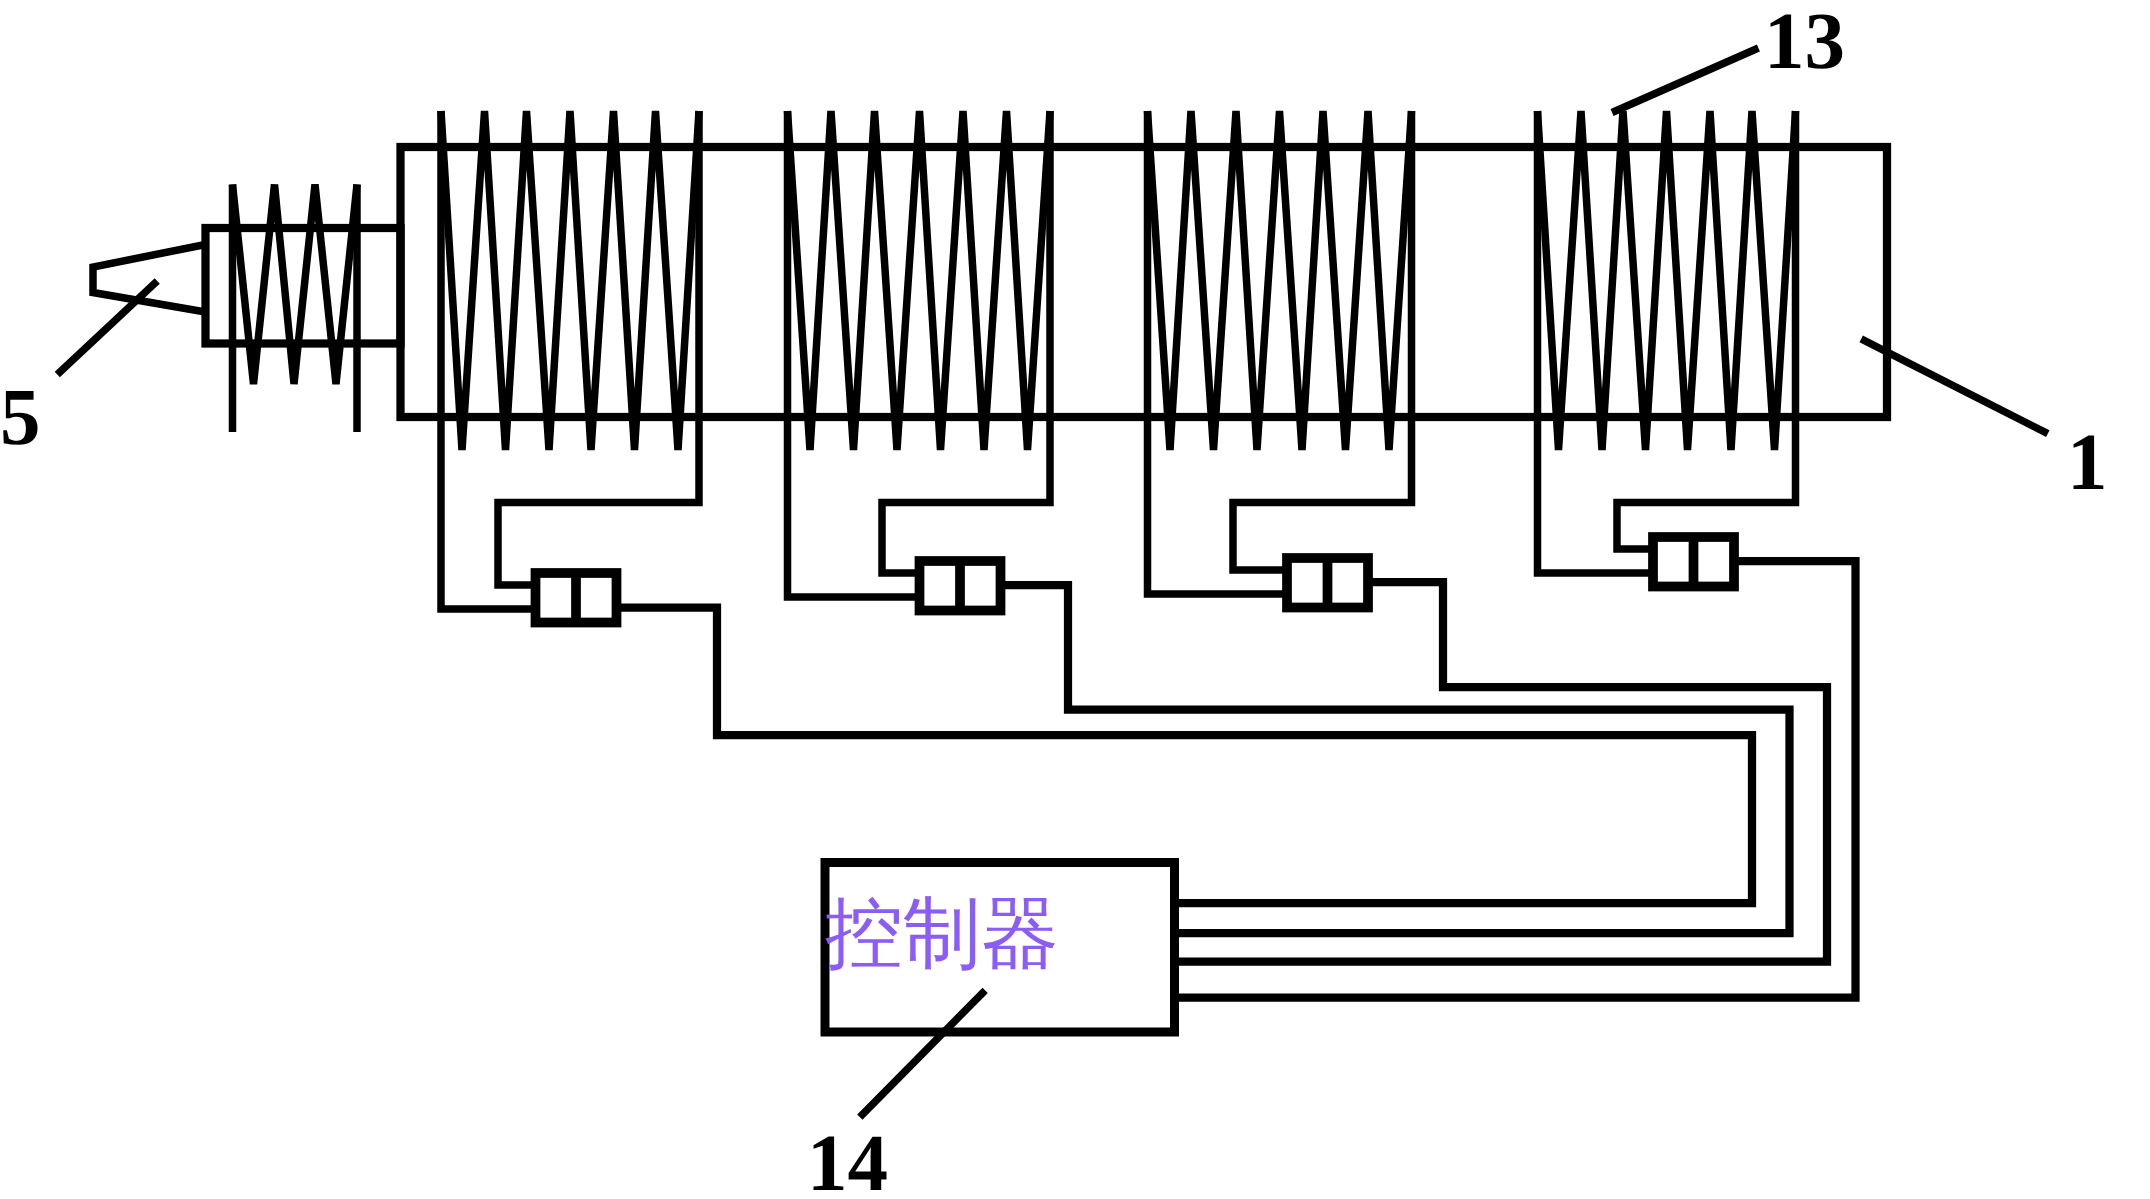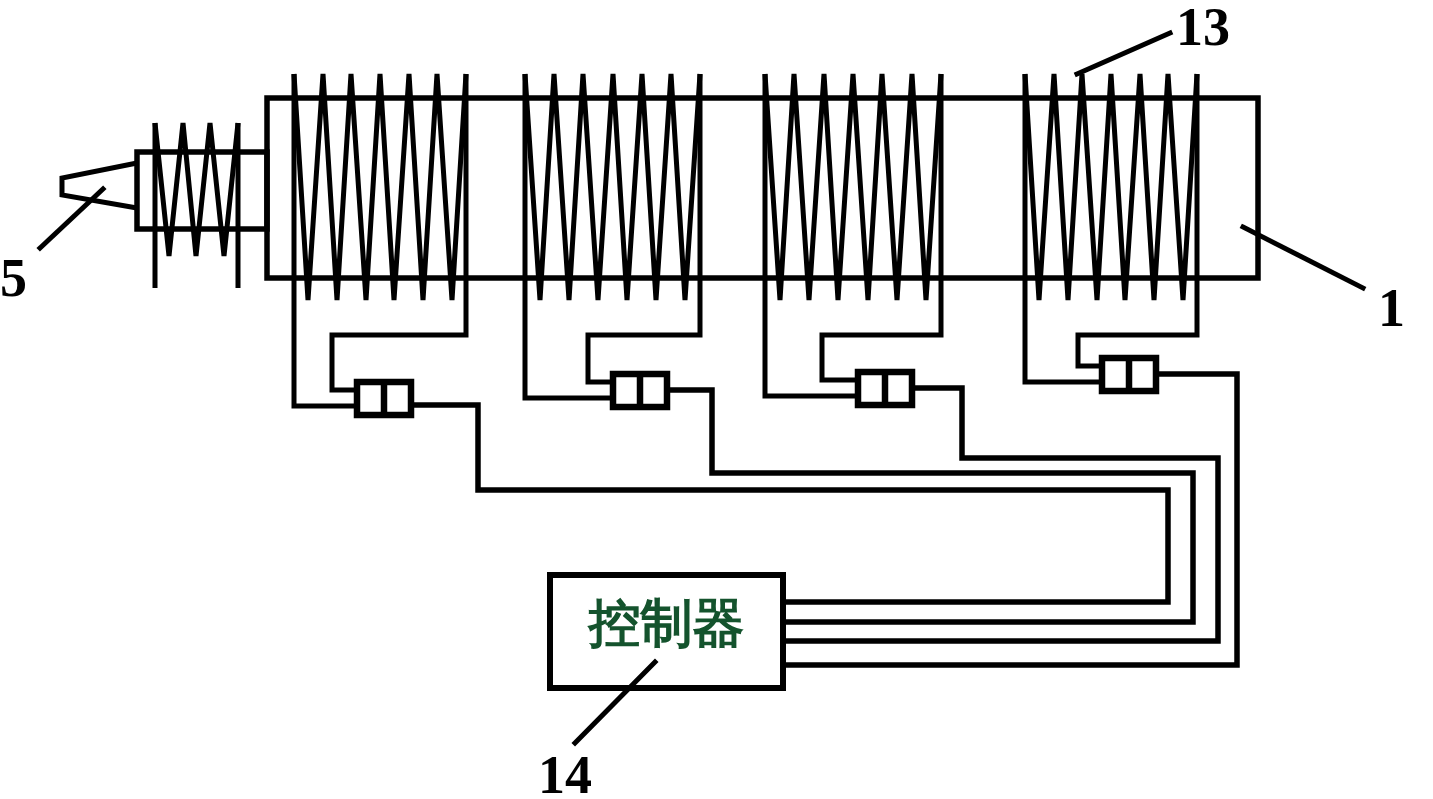--- a/index.html
+++ b/index.html
@@ -32,23 +32,23 @@
   }
   .label-11 { left: 0px;    top: 251px; width: 52px; }
   .label-13 { left: 1176px; top: 0px;   width: 56px; }
   .label-12 { left: 1378px; top: 281px; width: 56px; }
   .label-14 { left: 538px;  top: 748px; width: 60px; }
   .controller-text {
     position: absolute;
     left: 550px;
     top: 598px;
     width: 233px;
-    text-align: center;
-    color: #14532d;
-    font-weight: bold;
+    text-align: left;
+    color: #8b5cf6;
+    font-weight: normal;
     font-size: 52px;
     line-height: 1;
     white-space: nowrap;
     user-select: none;
   }
 </style>
 </head>
 <body>
 
 <div class="stage">

